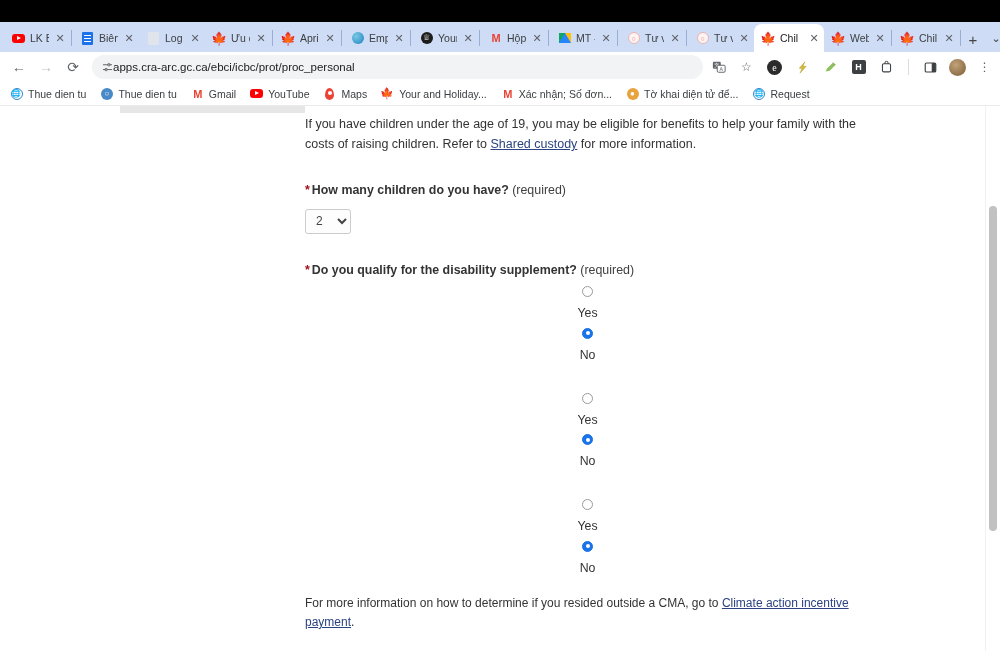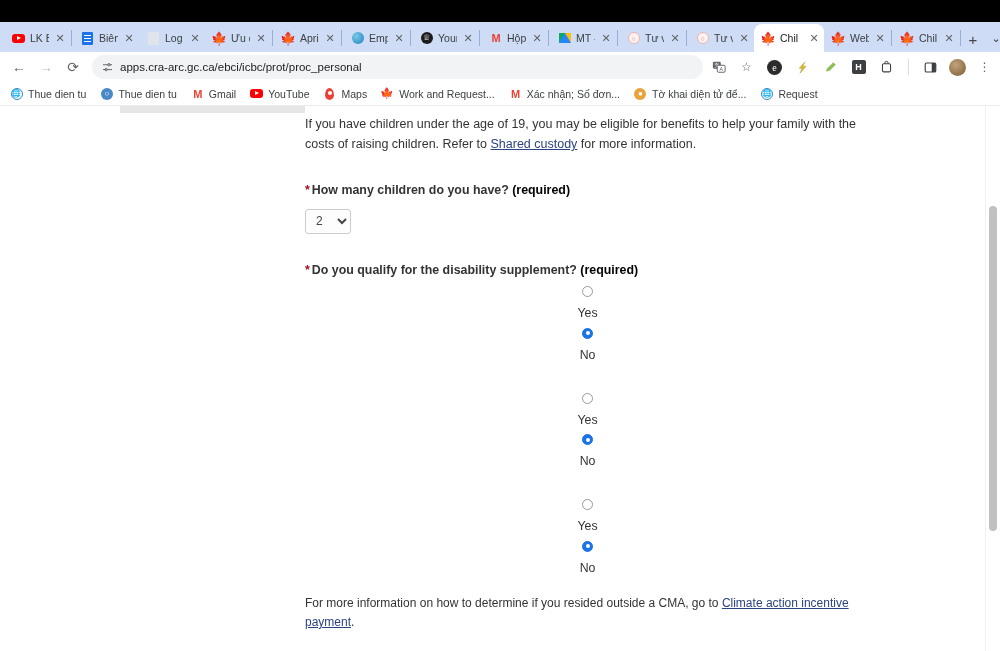--- a/index.html
+++ b/index.html
@@ -135,21 +135,21 @@
   }
   .nav-btn {
     width: 26px; height: 26px; display: flex;
     align-items: center; justify-content: center;
     color: #5f6368; font-size: 14px; border-radius: 50%;
   }
   .nav-btn.disabled { color: #bdc1c6; }
   .omnibox {
     flex: 1; height: 24px; background: #f1f3f4;
     border-radius: 13px; display: flex; align-items: center;
-    gap: 7px; padding: 0 10px; margin: 0 5px;
+    padding: 0 10px; margin: 0 5px;
     font-size: 11.5px; color: #202124;
   }
   .omni-icon { color: #5f6368; font-size: 11px; display:flex; }
   .omni-url { flex: 1; white-space: nowrap; overflow: hidden; }
   .omni-right { display: flex; align-items: center; gap: 9px; }
   .tb-icon {
     width: 19px; height: 19px; display: flex;
     align-items: center; justify-content: center;
     font-size: 12px; color: #5f6368; flex: 0 0 auto;
   }
@@ -229,21 +229,21 @@
   }
 
   .qblock { margin-top: 27px; }
   .qlabel {
     font-weight: bold;
     font-size: 12.4px;
     color: #333333;
     line-height: 1.5;
   }
   .req-star { color: #a4111a; font-weight: bold; margin-right: 2px; }
-  .req-txt { color: #000000; font-weight: bold; margin-top: 16px; }
+  .req-txt { color: #404040; font-weight: normal; margin-top: 16px; }
 
   .select-wrap { margin-top: 9px; }
   select.count-select {
     width: 46px; height: 25px;
     font-size: 12px; color: #444;
     font-family: "Liberation Sans", sans-serif;
     border: 1px solid #cccccc;
     border-radius: 3px;
     background: #fdfdfd;
     padding: 0 2px 0 6px;
@@ -511,21 +511,21 @@
       <div class="bm">
         <span class="bm-ico">
           <span class="bm-maps"></span>
         </span>
         <span>Maps</span>
       </div>
       <div class="bm">
         <span class="bm-ico">
           <span class="fav-leaf" style="font-size:11px">🍁</span>
         </span>
-        <span>Work and Request...</span>
+        <span>Your and Holiday...</span>
       </div>
       <div class="bm">
         <span class="bm-ico">
           <span class="fav-gmail">M</span>
         </span>
         <span>Xác nhận; Số đơn...</span>
       </div>
       <div class="bm">
         <span class="bm-ico">
           <span class="bm-coin">●</span>

